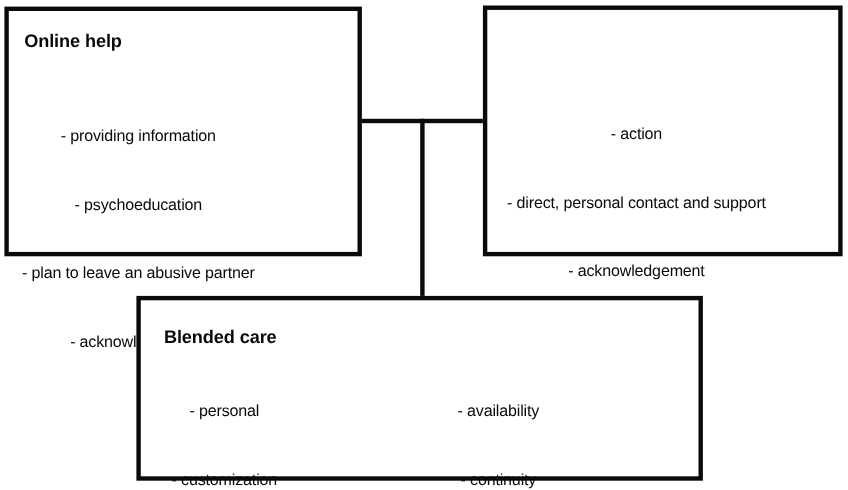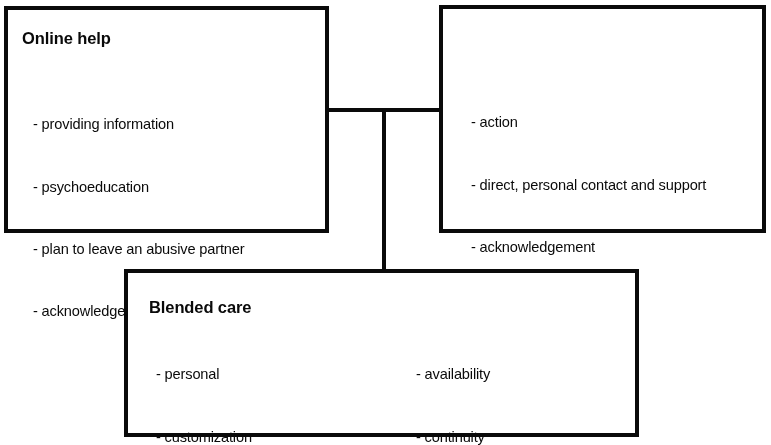--- a/index.html
+++ b/index.html
@@ -20,20 +20,21 @@
     height: 445px;
     background: #ffffff;
   }
 
   
   .node {
     position: absolute;
     box-sizing: border-box;
     background: #ffffff;
     border: 4px solid #0a0a0a;
+    text-align: center;
   }
   #node-online {
     left: 4px;
     top: 6px;
     width: 325px;
     height: 227px;
   }
   #node-offline {
     left: 439px;
     top: 5px;
@@ -68,22 +69,22 @@
     padding: 0;
     font-size: 14.6px;
     line-height: 20.7px;
     letter-spacing: -0.15px;
     white-space: pre;
   }
   .bullet-list li {
     margin: 0;
     padding: 0;
   }
-  #list-online  { left: 25px; top: 63px; }
-  #list-offline { left: 18px; top: 62px; margin-left: 10px; }
+  #list-online  { left: 12px; top: 63px; }
+  #list-offline { left: 18px; top: 62px; }
   #list-blended-left  { left: 28px;  top: 50px; }
   #list-blended-right { left: 288px; top: 50px; }
 
   
   #node-blended .bullet-list { position: absolute; }
 
   
   .connector {
     position: absolute;
     background: #0a0a0a;

